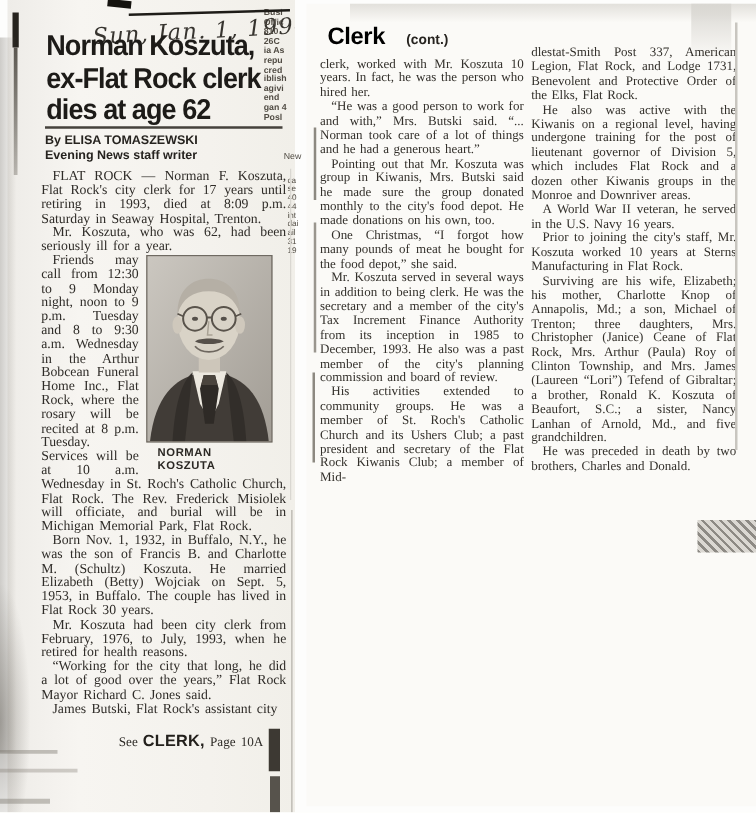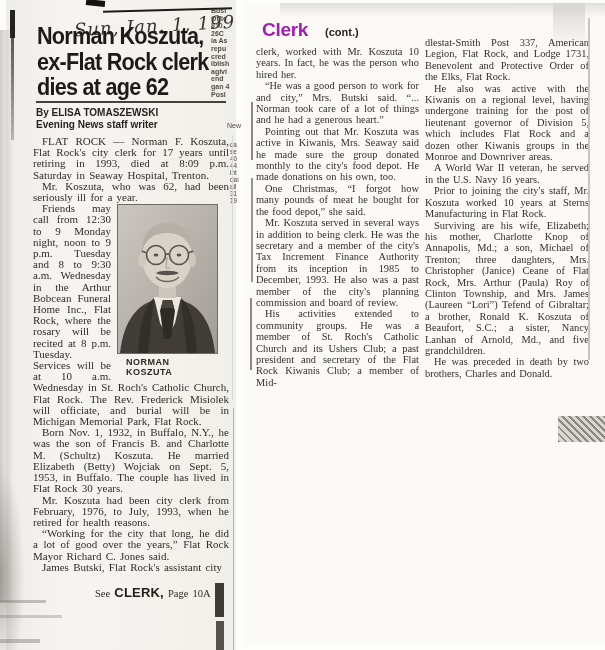--- a/index.html
+++ b/index.html
@@ -41,21 +41,21 @@
   .frag-b{left:221px;top:122px;width:15px;height:9px;}
   .frag-c{left:224px;top:141px;width:12px;height:64px;font-size:6.5px;line-height:7px;}
 
   
   .clip-right{position:absolute;left:245px;top:3px;width:360px;height:642px;background:#fbfaf7;}
   .rc-topband{position:absolute;left:35px;top:0;right:0;height:15px;
     background:linear-gradient(#e2e0db,rgba(246,245,242,0));}
   .rc-corner{position:absolute;left:308px;top:0;width:32px;height:44px;
     background:linear-gradient(#d9d7d2,rgba(217,215,210,0));}
   .cont-header{position:absolute;left:17px;top:16px;white-space:nowrap;}
-  .cont-title{font:700 19px "Liberation Sans",sans-serif;color:#a21caf;letter-spacing:-0.3px;}
+  .cont-title{font:700 19px "Liberation Sans",sans-serif;color:#000000;letter-spacing:-0.3px;}
   .cont-note{font:700 11px "Liberation Sans",sans-serif;color:#26231f;margin-left:13px;}
   .colA,.colB{position:absolute;font-size:10.4px;line-height:11.4px;color:#33302b;
     text-align:justify;word-spacing:1px;}
   .colA{left:11px;top:43px;width:163px;}
   .colB{left:180px;top:34px;width:164px;}
   .colA p,.colB p{margin:0;text-indent:9px;}
   .colA p:first-child,.colB p:first-child{text-indent:0;}
 
   
   .mk{position:absolute;}
@@ -185,22 +185,22 @@
     <div class="rc-topband"></div>
     <div class="rc-corner"></div>
 
     <div class="cont-header">
       <span class="cont-title">Clerk</span>
       <span class="cont-note">(cont.)</span>
     </div>
 
     <div class="colA">
       <p>clerk, worked with Mr. Koszuta 10 years. In fact, he was the person who hired her.</p>
-      <p>“He was a good person to work for and city,” Mrs. Butski said. “... Norman took care of a lot of things and he had a generous heart.”</p>
-      <p>Pointing out that Mr. Koszuta was active in Kiwanis, Mrs. Seaway said he made sure the group donated monthly to the city's food depot. He made donations on his own, too.</p>
+      <p>“He was a good person to work for and with,” Mrs. Butski said. “... Norman took care of a lot of things and he had a generous heart.”</p>
+      <p>Pointing out that Mr. Koszuta was group in Kiwanis, Mrs. Butski said he made sure the group donated monthly to the city's food depot. He made donations on his own, too.</p>
       <p>One Christmas, “I forgot how many pounds of meat he bought for the food depot,” she said.</p>
       <p>Mr. Koszuta served in several ways in addition to being clerk. He was the secretary and a member of the city's Tax Increment Finance Authority from its inception in 1985 to December, 1993. He also was a past member of the city's planning commission and board of review.</p>
       <p>His activities extended to community groups. He was a member of St. Roch's Catholic Church and its Ushers Club; a past president and secretary of the Flat Rock Kiwanis Club; a member of Mid-</p>
     </div>
 
     <div class="colB">
       <p>dlestat-Smith Post 337, American Legion, Flat Rock, and Lodge 1731, Benevolent and Protective Order of the Elks, Flat Rock.</p>
       <p>He also was active with the Kiwanis on a regional level, having undergone training for the post of lieutenant governor of Division 5, which includes Flat Rock and a dozen other Kiwanis groups in the Monroe and Downriver areas.</p>
       <p>A World War II veteran, he served in the U.S. Navy 16 years.</p>
       <p>Prior to joining the city's staff, Mr. Koszuta worked 10 years at Sterns Manufacturing in Flat Rock.</p>

